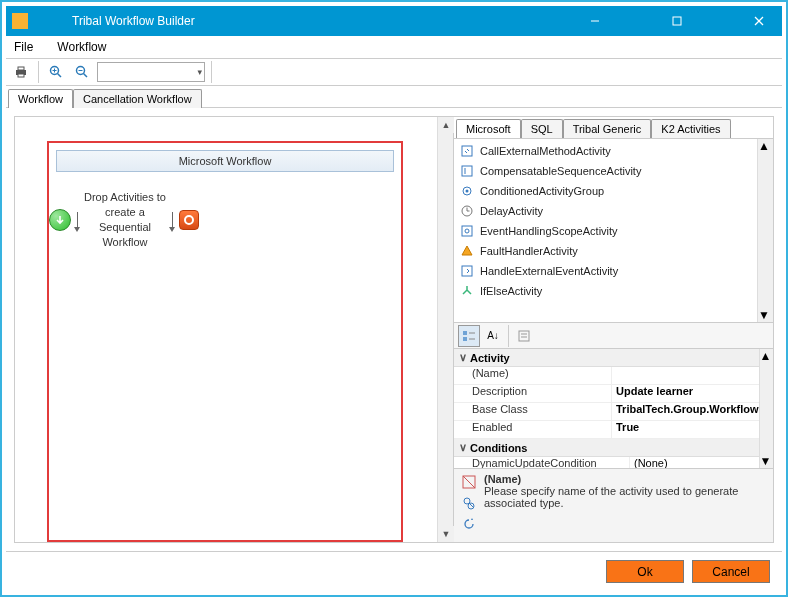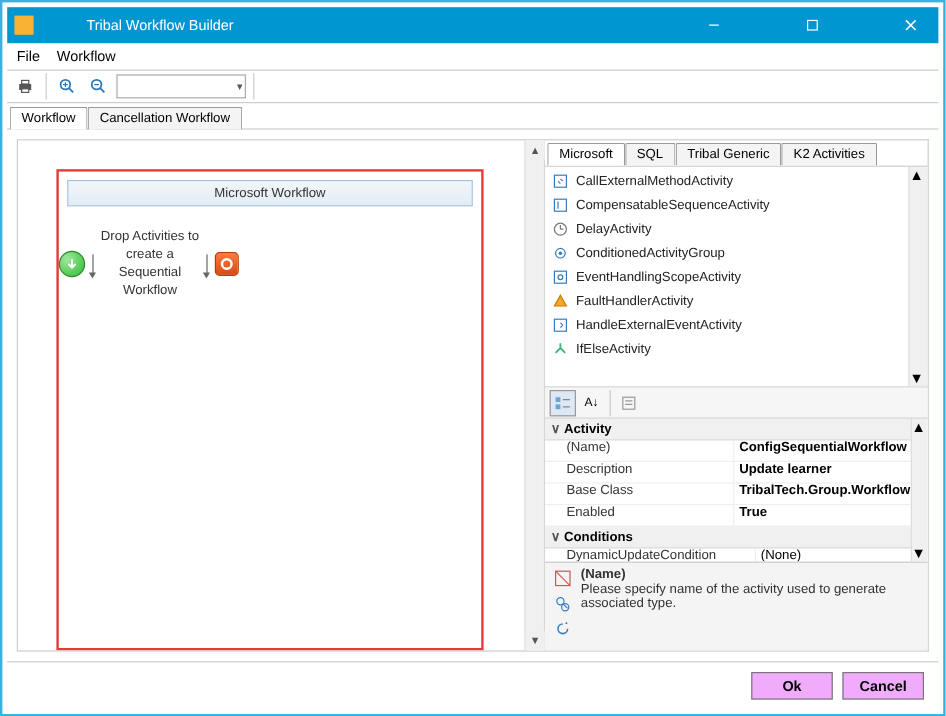--- a/index.html
+++ b/index.html
@@ -4,21 +4,21 @@
 <style>
 * { box-sizing: border-box; margin: 0; padding: 0; }
 body { font-family: "Segoe UI", Tahoma, sans-serif; font-size: 12px; background: #fff; }
 .outer { border: 2px solid #38b3e0; width: 788px; height: 597px; position: relative; background: #fff; }
 .win { position: absolute; inset: 4px; display: flex; flex-direction: column; background: #fff; }
 .titlebar { height: 30px; background: #0096d2; color: #fff; display: flex; align-items: center; padding-left: 6px; gap: 36px; }
 .titlebar .icon-slot { width: 16px; height: 16px; background: #f9b233; display: inline-block; margin-right: 8px; }
 .titlebar .title { flex: 1; font-size: 12px; }
 .titlebar .winbtn { width: 46px; height: 30px; display: flex; align-items: center; justify-content: center; color: #fff; }
 .titlebar .winbtn.close { background: transparent; }
-.menubar { height: 22px; display: flex; align-items: center; padding: 0 4px; gap: 6px; border-bottom: none; }
+.menubar { height: 22px; display: flex; align-items: center; padding: 0 4px; gap: 16px; border-bottom: none; }
 .menubar span { padding: 2px 4px; }
 .toolbar { height: 28px; border-top: 1px solid #ccc; border-bottom: 1px solid #ccc; display: flex; align-items: center; padding: 0 4px; gap: 4px; }
 .toolbtn { width: 22px; height: 22px; display: flex; align-items: center; justify-content: center; border: 1px solid transparent; }
 .toolbtn svg { width: 16px; height: 16px; }
 .tool-sep { width: 1px; height: 22px; background: #ccc; margin: 0 2px; }
 .combo { width: 108px; height: 20px; border: 1px solid #aaa; background: #fff; display: flex; align-items: center; justify-content: flex-end; padding-right: 2px; }
 .tabs-row { height: 22px; display: flex; align-items: flex-end; padding-left: 2px; border-bottom: 1px solid #ccc; }
 .tab { border: 1px solid #999; border-bottom: none; padding: 3px 9px; font-size: 11px; background: #f4f4f4; margin-right: 0; border-radius: 2px 2px 0 0; position: relative; top: 1px; }
 .tab.active { background: #fff; z-index: 2; }
 .content { flex: 1; padding: 8px; display: flex; gap: 0; overflow: hidden; }
@@ -51,21 +51,21 @@
 .cat-exp { width: 14px; text-align: center; color: #555; }
 .prop-row { display: flex; height: 18px; border-bottom: 1px solid #eee; }
 .prop-row .pn { width: 158px; padding-left: 18px; color: #333; border-right: 1px solid #eee; }
 .prop-row .pv { flex: 1; padding-left: 4px; font-weight: bold; color: #000; overflow: hidden; white-space: nowrap; }
 .prop-row.wide .pn { width: 176px; }
 .help-box { border-top: 1px solid #ccc; padding: 4px 6px 8px 6px; background: #f4f4f4; display: flex; gap: 6px; }
 .help-icons { width: 18px; display: flex; flex-direction: column; gap: 4px; align-items: center; padding-top: 2px; }
 .help-txt { flex: 1; font-size: 11px; color: #333; }
 .help-name { font-weight: bold; }
 .footer { height: 40px; border-top: 1px solid #ccc; display: flex; align-items: center; justify-content: flex-end; padding-right: 12px; gap: 8px; }
-.btn { width: 68px; height: 23px; border: 1px solid #777; background: #f0abfc; font-size: 12px; font-weight: bold; }
+.btn { width: 78px; height: 23px; border: 1px solid #777; background: #f97316; font-size: 12px; }
 .mini-vscroll { width: 16px; background: #f0f0f0; border-left: 1px solid #ddd; display: flex; flex-direction: column; justify-content: space-between; }
 </style>
 </head>
 <body>
 
 <div class="outer">
 <div class="win">
 
 <div class="titlebar">
   <span class="icon-slot"></span>
@@ -186,35 +186,35 @@
                   <svg width="14" height="14">
                     <rect x="2" y="2" width="10" height="10" fill="none" stroke="#3a7bbf"></rect>
                     <line x1="5" y1="4" x2="5" y2="10" stroke="#3a7bbf"></line>
                   </svg>
                 </span>
                 <span>CompensatableSequenceActivity</span>
               </div>
         <div class="tbx-row">
                 <span class="tbx-icon">
                   <svg width="14" height="14">
+                    <circle cx="7" cy="7" r="4" fill="none" stroke="#3a7bbf"></circle>
+                    <circle cx="7" cy="7" r="1.5" fill="#3a7bbf"></circle>
+                  </svg>
+                </span>
+                <span>ConditionedActivityGroup</span>
+              </div>
+        <div class="tbx-row">
+                <span class="tbx-icon">
+                  <svg width="14" height="14">
                     <circle cx="7" cy="7" r="5" fill="none" stroke="#777"></circle>
                     <line x1="7" y1="7" x2="7" y2="3.5" stroke="#777"></line>
                     <line x1="7" y1="7" x2="9.5" y2="7" stroke="#777"></line>
                   </svg>
                 </span>
                 <span>DelayActivity</span>
-              </div>
-        <div class="tbx-row">
-                <span class="tbx-icon">
-                  <svg width="14" height="14">
-                    <circle cx="7" cy="7" r="4" fill="none" stroke="#3a7bbf"></circle>
-                    <circle cx="7" cy="7" r="1.5" fill="#3a7bbf"></circle>
-                  </svg>
-                </span>
-                <span>ConditionedActivityGroup</span>
               </div>
         <div class="tbx-row">
                 <span class="tbx-icon">
                   <svg width="14" height="14">
                     <rect x="2" y="2" width="10" height="10" fill="none" stroke="#3a7bbf"></rect>
                     <circle cx="7" cy="7" r="2" fill="none" stroke="#3a7bbf"></circle>
                   </svg>
                 </span>
                 <span>EventHandlingScopeActivity</span>
               </div>
@@ -273,21 +273,20 @@
     </div>
 
     <div class="prop-grid">
       <div class="prop-body">
         <div class="cat-row">
                 <span class="cat-exp">∨</span>
                 <span>Activity</span>
               </div>
         <div class="prop-row">
                 <div class="pn">(Name)</div>
-                <div class="pv">ConfigSequentialWorkflow</div>
               </div>
         <div class="prop-row">
                 <div class="pn">Description</div>
                 <div class="pv">Update learner</div>
               </div>
         <div class="prop-row">
                 <div class="pn">Base Class</div>
                 <div class="pv">TribalTech.Group.Workflow</div>
               </div>
         <div class="prop-row">

